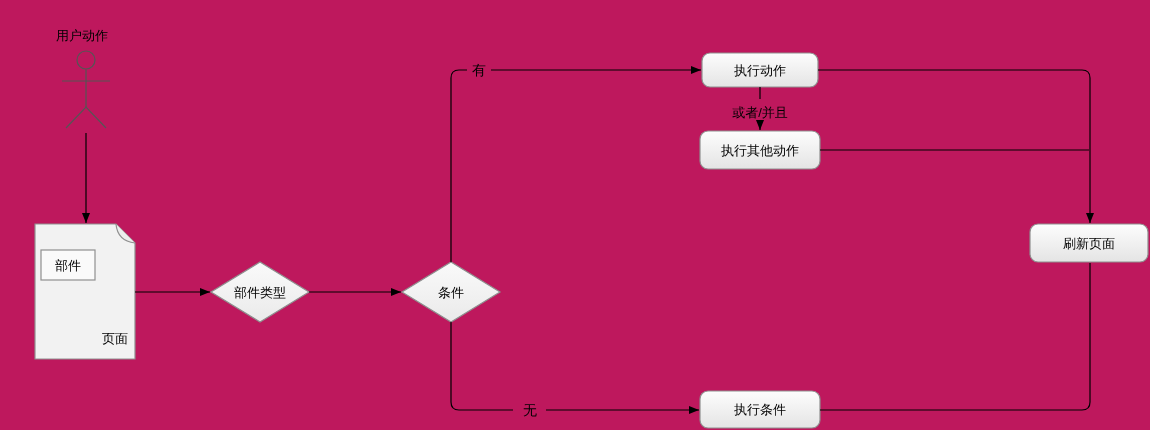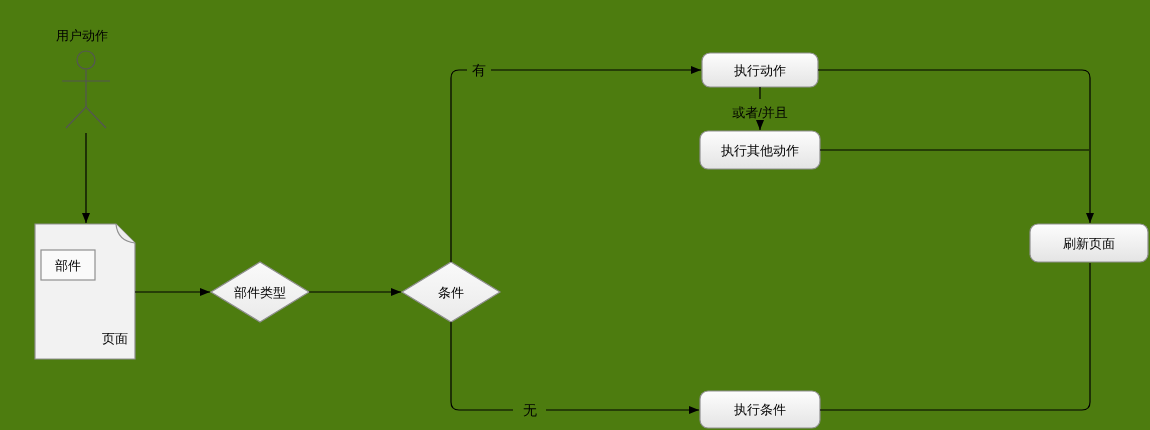--- a/index.html
+++ b/index.html
@@ -1,20 +1,20 @@
 <!DOCTYPE html>
 <html><head>
 <meta charset="utf-8">
 <style>
   html, body { margin: 0; padding: 0; background: #ffffff; }
   .canvas {
     position: relative;
     width: 1150px;
     height: 430px;
-    background: #4d7c0f;
+    background: #be185d;
     font-family: "Liberation Sans", "DejaVu Sans", sans-serif;
     overflow: hidden;
   }
   svg { position: absolute; left: 0; top: 0; }
   text {
     font-family: "Liberation Sans", "DejaVu Sans", sans-serif;
     fill: #000000;
   }
   .node-label { font-size: 13px; }
   .edge-label { font-size: 14px; }

